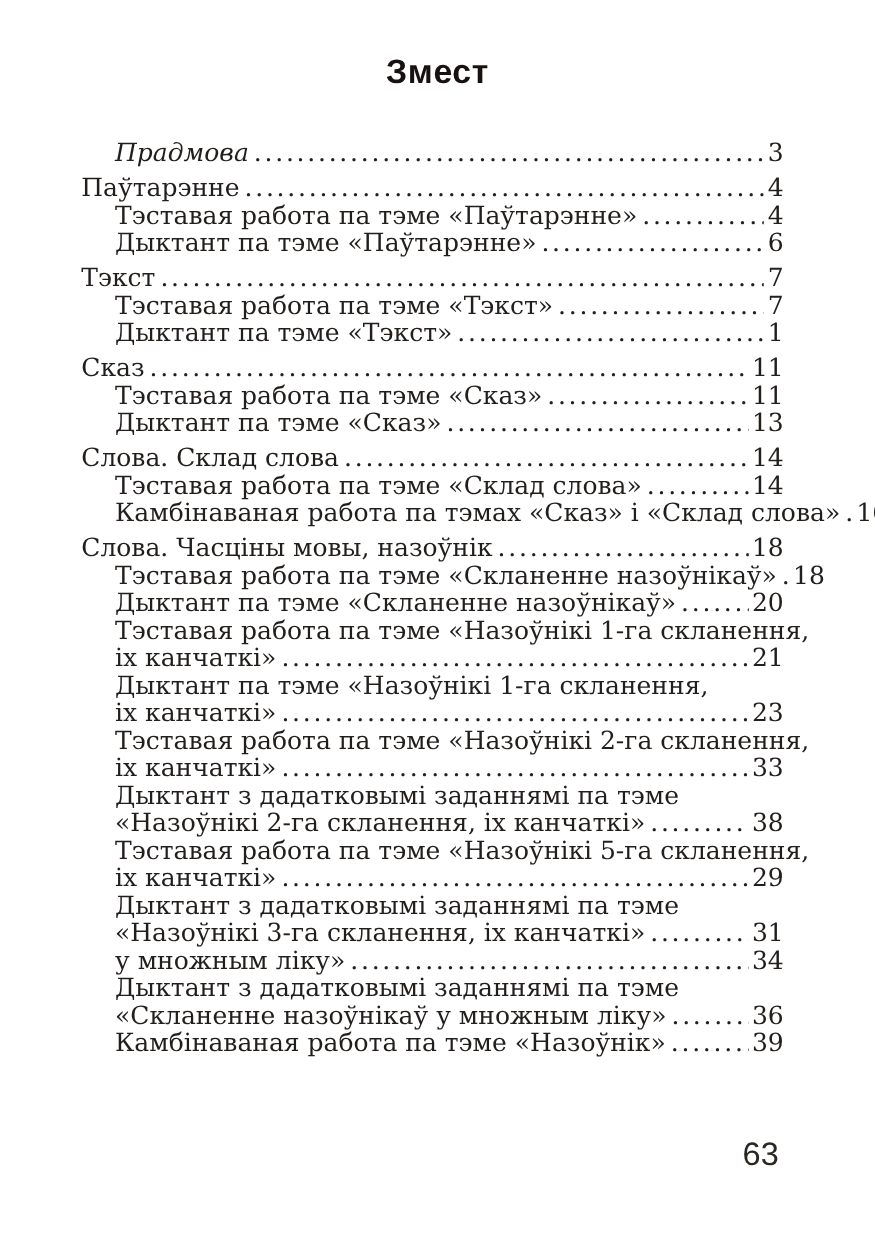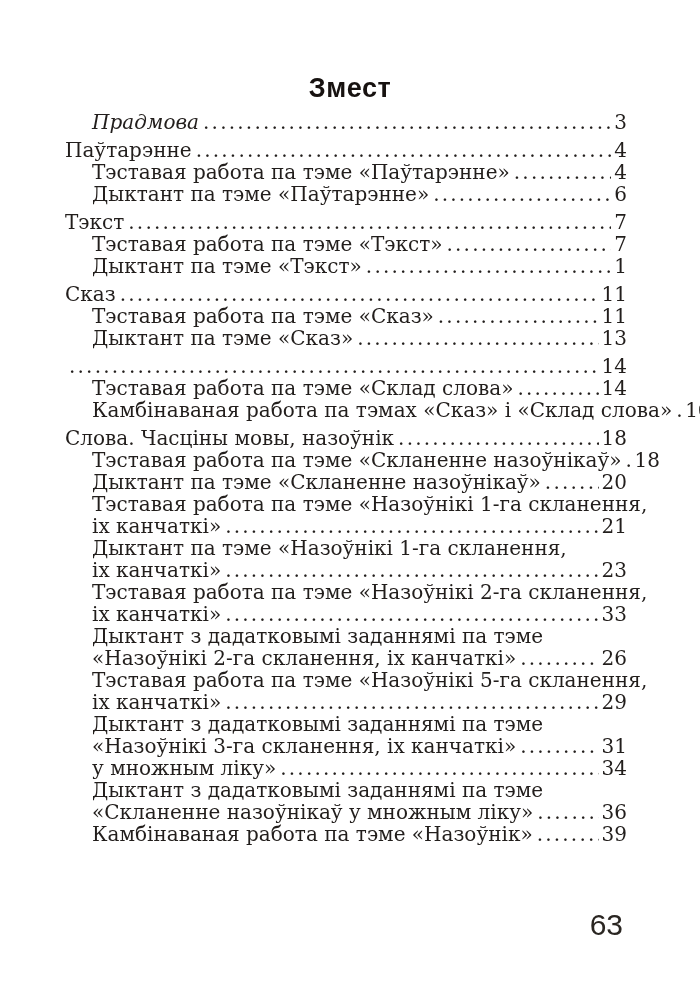--- a/index.html
+++ b/index.html
@@ -10,22 +10,22 @@
   .page {
     position: relative;
     width: 700px;
     height: 1000px;
     background: #ffffff;
     overflow: hidden;
     font-family: "DejaVu Serif", "Liberation Serif", serif;
     color: #221e1c;
   }
   .title {
-    margin: 16px;
-    padding-top: 57px;
+    margin: 0;
+    padding-top: 42px;
     text-align: center;
     font-family: "Liberation Sans", "DejaVu Sans", sans-serif;
     font-weight: 700;
     font-size: 27px;
     line-height: 30px;
     color: #171210;
     letter-spacing: 0.5px;
   }
   .toc {
     position: absolute;
@@ -62,21 +62,21 @@
   }
   .pagenum {
     flex: 0 0 auto;
     text-align: right;
   }
   .folio {
     position: absolute;
     top: 908px;
     right: 77px;
     font-family: "Liberation Sans", "DejaVu Sans", sans-serif;
-    font-size: 30px;
+    font-size: 26px;
     color: #2a2622;
   }
 </style>
 </head>
 <body>
 
 <div class="page">
   <h1 class="title">Змест</h1>
   <div class="toc" id="toc">
       <div class="entry level1 italic">
@@ -144,20 +144,21 @@
       </div>
       <div class="entry level1">
         <div class="line last">
           <span class="label">Дыктант па тэме «Сказ»</span>
           <span class="dots"></span>
           <span class="pagenum">13</span>
         </div>
       </div>
       <div class="entry level0">
         <div class="line last">
+          <span class="label">Слова. Склад слова</span>
           <span class="dots"></span>
           <span class="pagenum">14</span>
         </div>
       </div>
       <div class="entry level1">
         <div class="line last">
           <span class="label">Тэставая работа па тэме «Склад слова»</span>
           <span class="dots"></span>
           <span class="pagenum">14</span>
         </div>
@@ -212,21 +213,21 @@
           <span class="label">іх канчаткі»</span>
           <span class="dots"></span>
           <span class="pagenum">33</span>
         </div>
       </div>
       <div class="entry level1">
         <div class="line"><span class="label">Дыктант з дадатковымі заданнямі па тэме</span></div>
         <div class="line last">
           <span class="label">«Назоўнікі 2-га скланення, іх канчаткі»</span>
           <span class="dots"></span>
-          <span class="pagenum">26</span>
+          <span class="pagenum">38</span>
         </div>
       </div>
       <div class="entry level1">
         <div class="line"><span class="label">Тэставая работа па тэме «Назоўнікі 5-га скланення,</span></div>
         <div class="line last">
           <span class="label">іх канчаткі»</span>
           <span class="dots"></span>
           <span class="pagenum">29</span>
         </div>
       </div>

